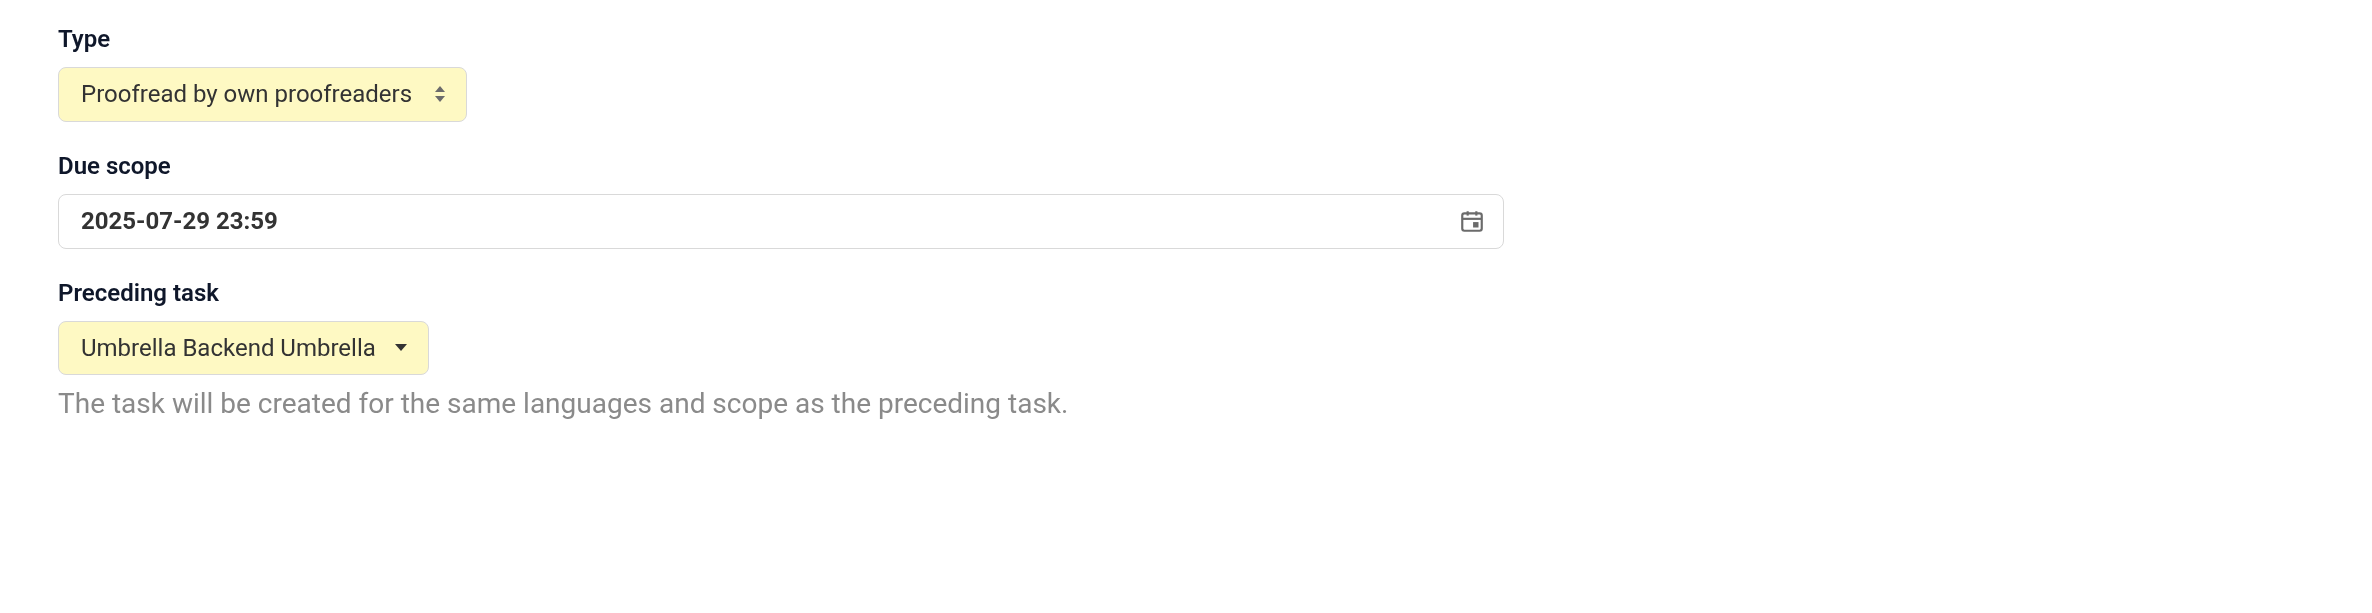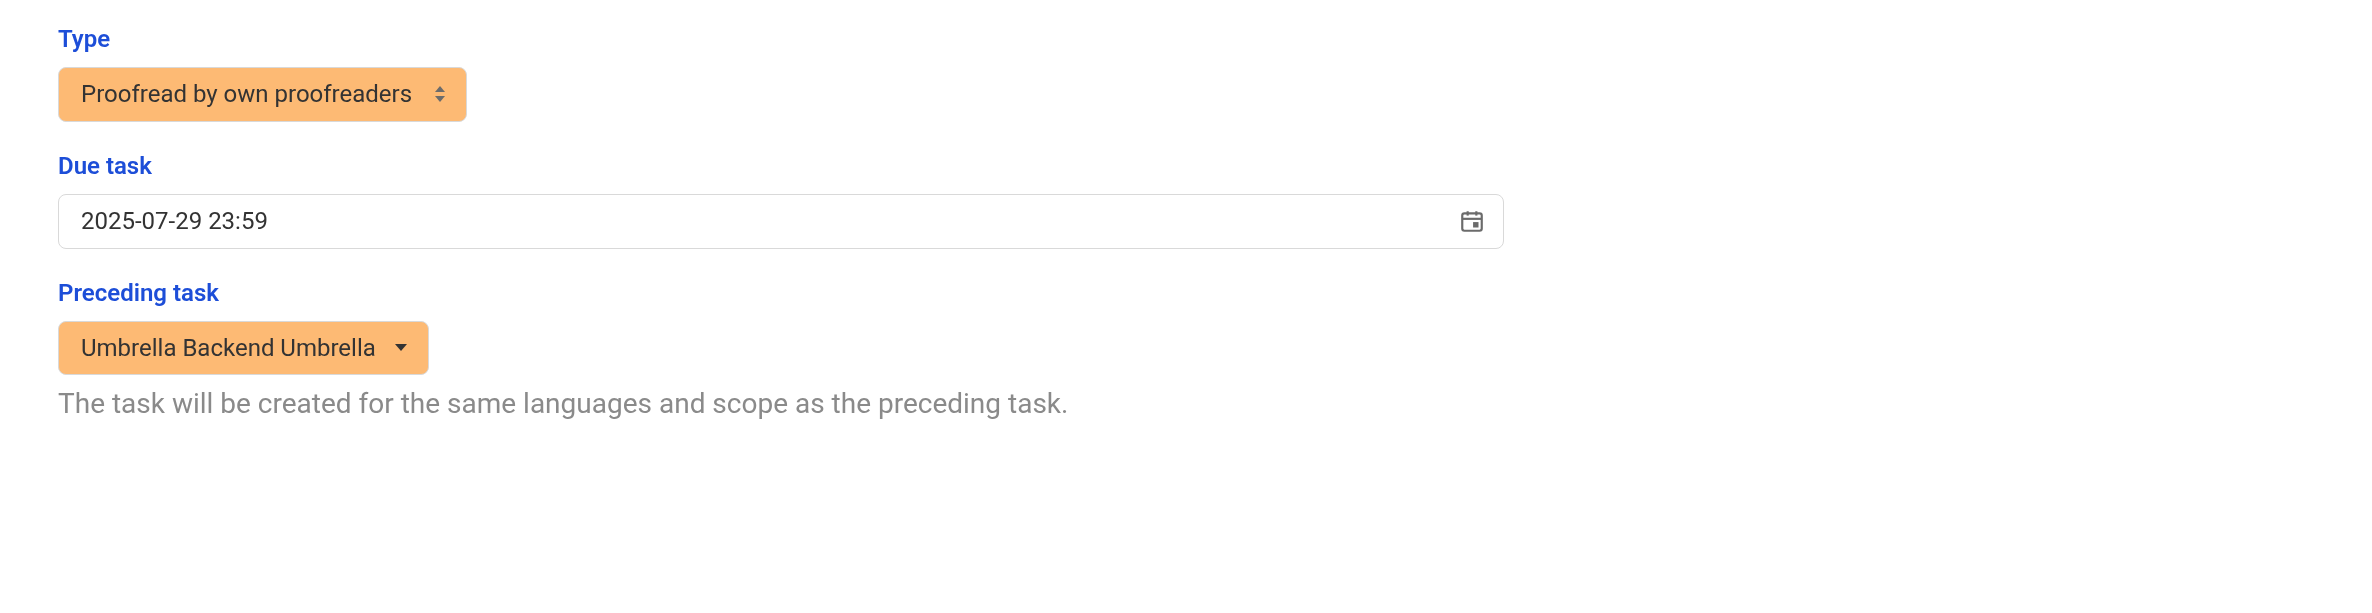--- a/index.html
+++ b/index.html
@@ -15,32 +15,32 @@
   .form {
     padding: 25px 58px 20px 58px;
   }
   .field {
     margin-bottom: 30px;
   }
   .field:last-child { margin-bottom: 16px; }
   .label {
     font-size: 24px;
     font-weight: 600;
-    color: #1d4ed8;
+    color: #0f172a;
     margin-bottom: 14px;
   }
   .select-control {
     display: inline-flex;
     gap: 18px;
     border: 1px solid #d9d9d9;
     border-radius: 8px;
     padding: 12px 20px 12px 22px;
     font-size: 24px;
     color: #333;
-    background: #fdba74;
+    background: #fef9c3;
     cursor: pointer;
     line-height: 1.2;
   }
   .select-sort-arrows {
     display: flex;
     flex-direction: column;
     align-items: center;
     justify-content: center;
     gap: 2px;
     margin-left: 4px;
@@ -57,20 +57,21 @@
     border: 1px solid #d9d9d9;
     border-radius: 8px;
     padding: 12px 18px 12px 22px;
     font-size: 24px;
     color: #333;
     background: #fff;
     cursor: pointer;
     width: 100%;
     max-width: 1446px;
     line-height: 1.2;
+    font-weight: bold;
   }
   .date-value { flex: 1; }
   .calendar-icon { color: #6b6b6b; display:flex; align-items:center; }
   .helper-text {
     font-size: 28px;
     color: #8a8a8a;
     margin-top: 12px;
     font-weight: 400;
   }
 </style>
@@ -88,21 +89,21 @@
             <path d="M1 7 L6 1 L11 7 Z" fill="#6b6b6b"></path>
           </svg>
         <svg width="12" height="8" viewBox="0 0 12 8">
             <path d="M1 1 L6 7 L11 1 Z" fill="#6b6b6b"></path>
           </svg>
       </span>
     </div>
   </div>
 
   <div class="field">
-    <div class="label">Due task</div>
+    <div class="label">Due scope</div>
     <div class="date-control">
       <span class="date-value">2025-07-29 23:59</span>
       <span class="calendar-icon">
         <svg width="26" height="26" viewBox="0 0 24 24" fill="none" stroke="#6b6b6b" stroke-width="2">
           <rect x="3" y="5" width="18" height="16" rx="2" ry="2" fill="none"></rect>
           <line x1="3" y1="10" x2="21" y2="10"></line>
           <line x1="8" y1="3" x2="8" y2="7"></line>
           <line x1="16" y1="3" x2="16" y2="7"></line>
           <rect x="13" y="13" width="5" height="5" fill="#6b6b6b" stroke="none"></rect>
         </svg>

